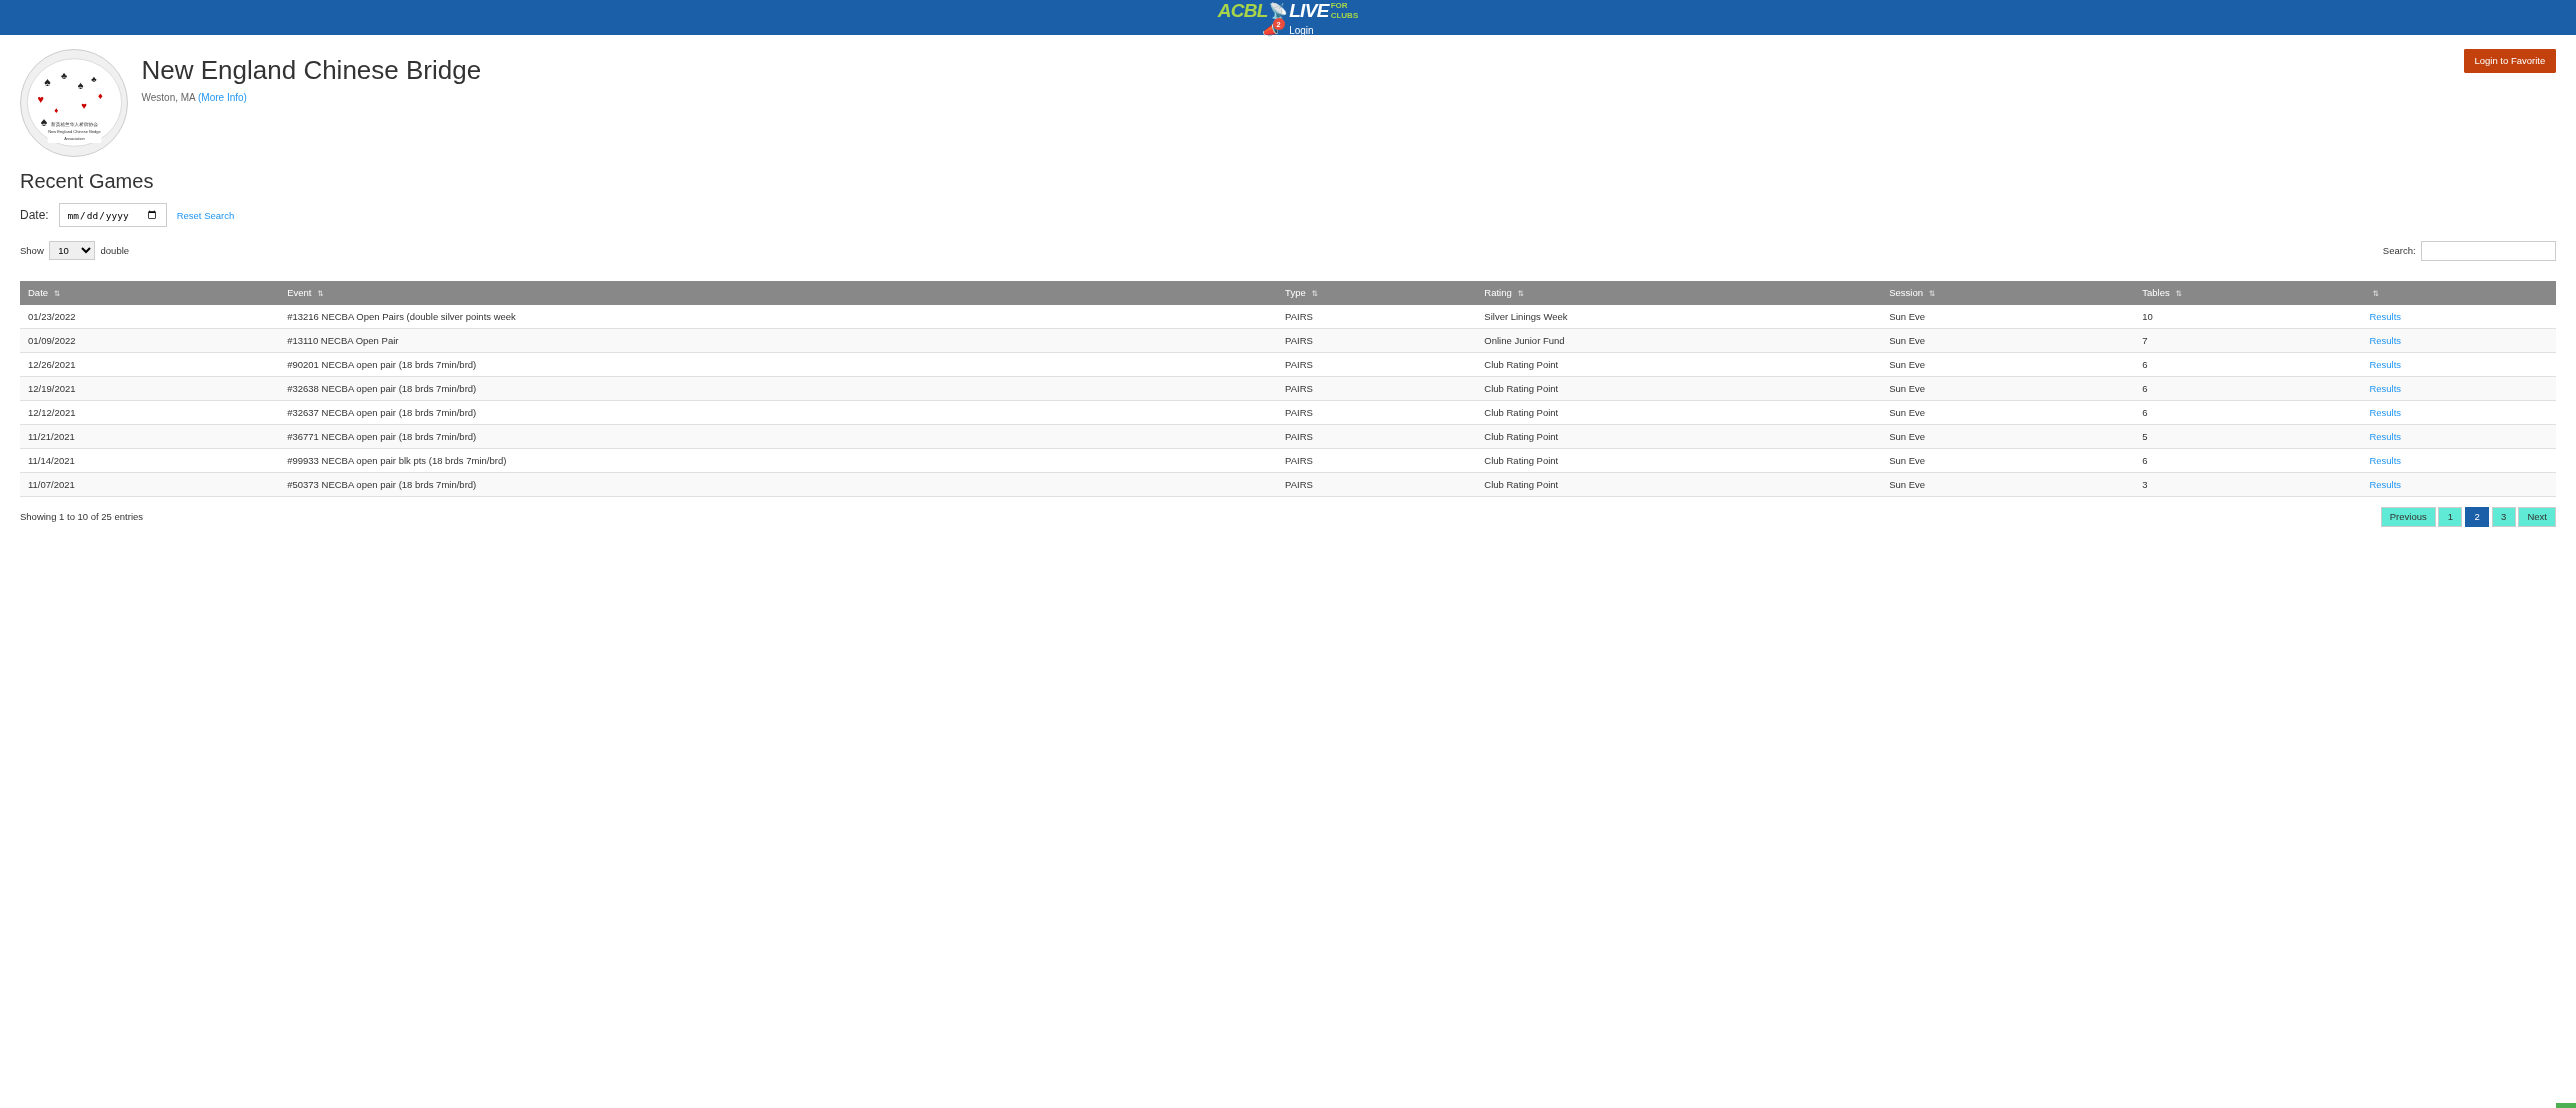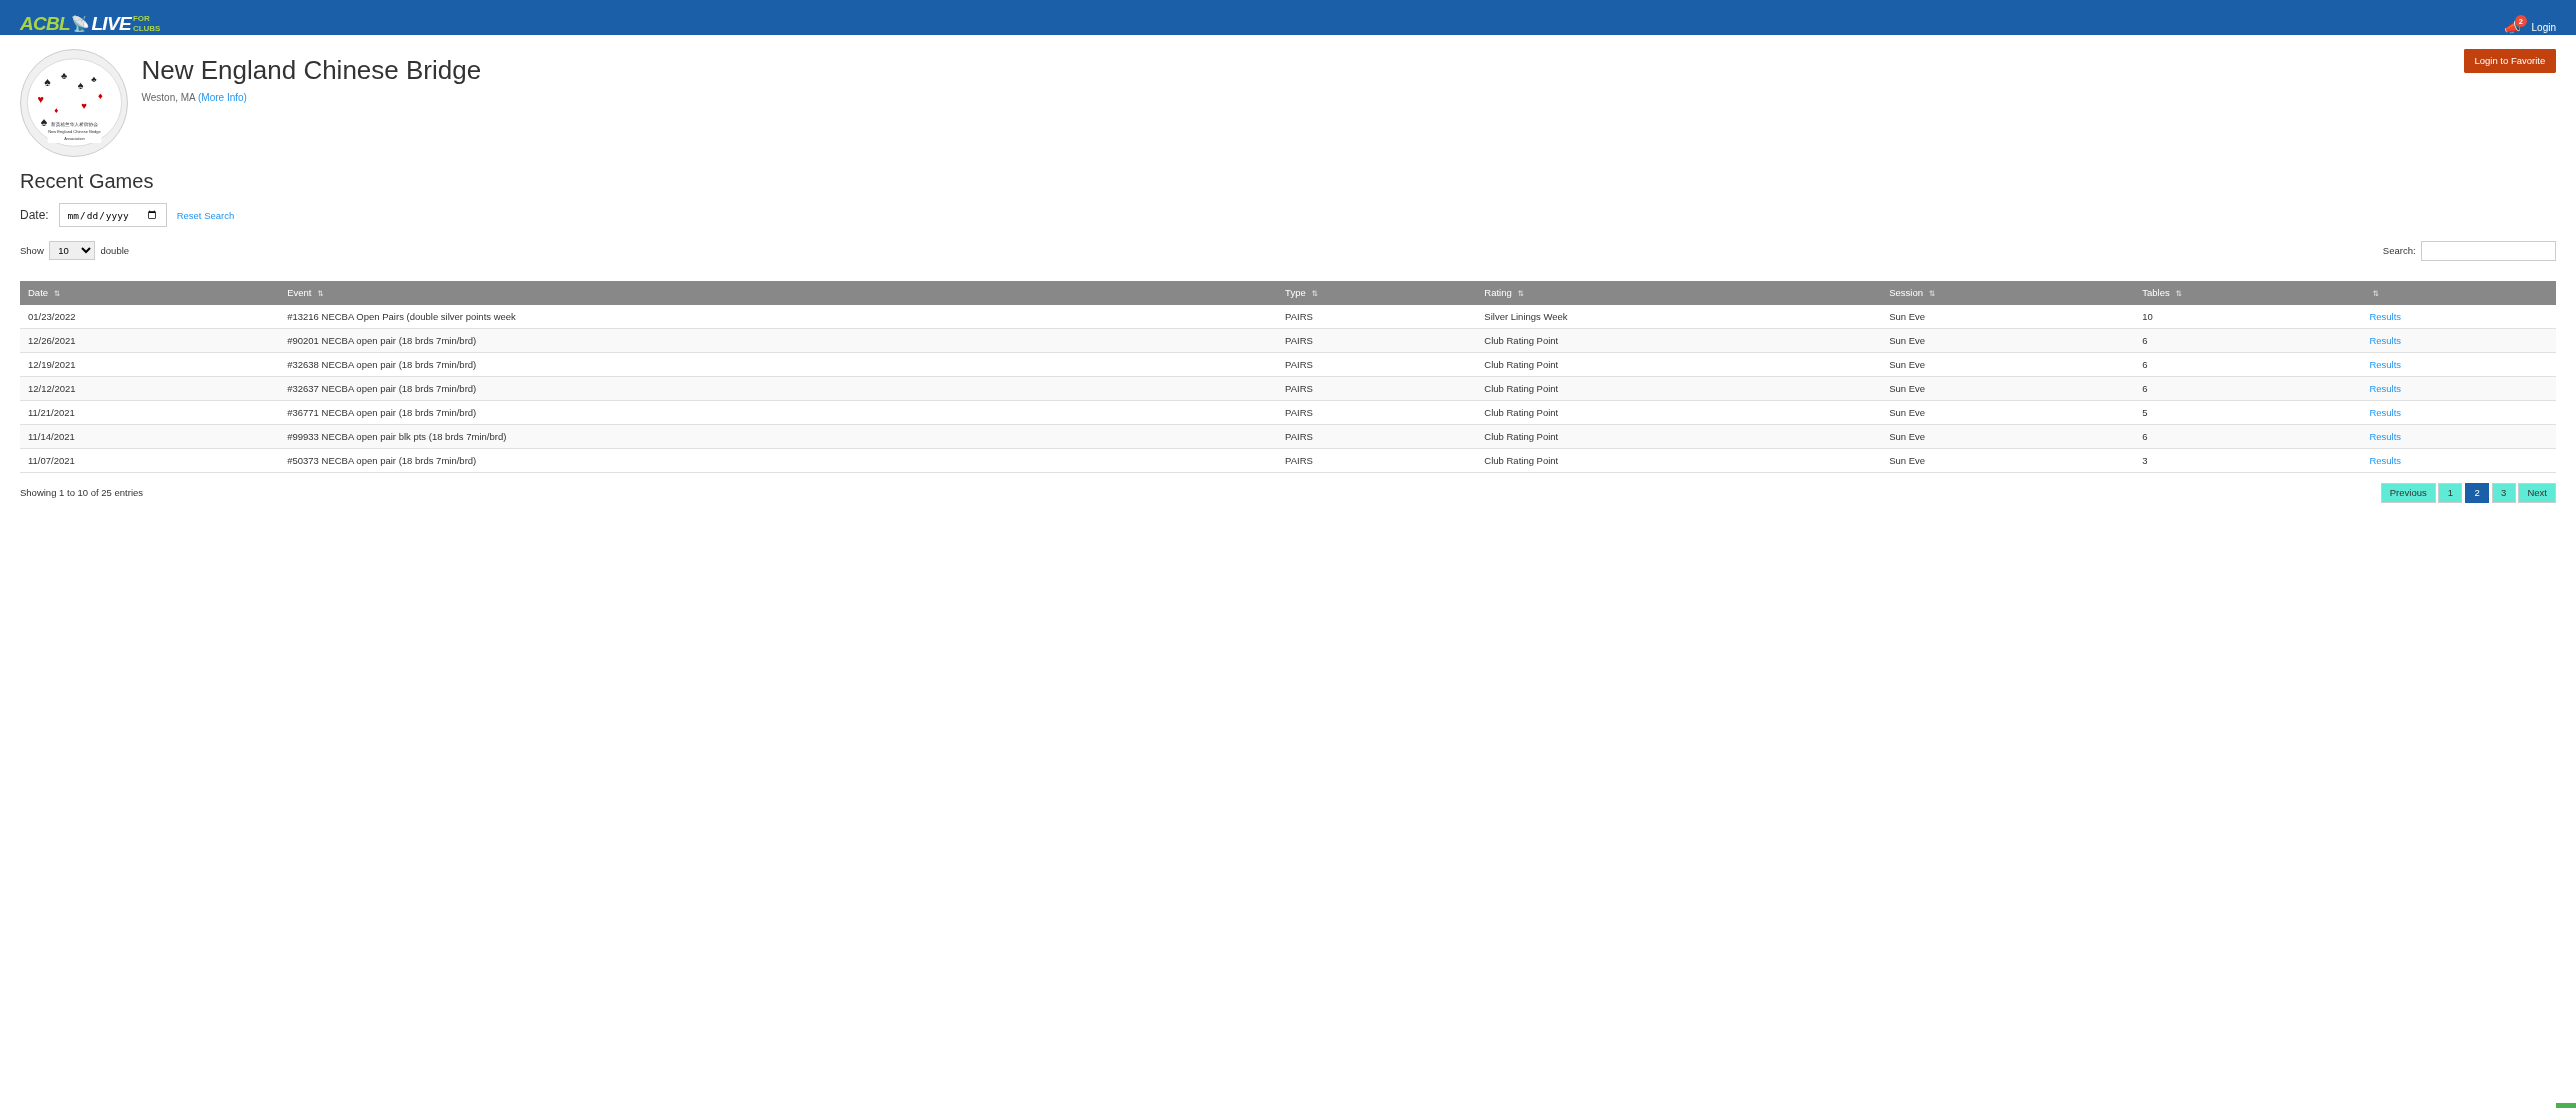--- a/index.html
+++ b/index.html
@@ -3,23 +3,24 @@
   <meta charset="utf-8">
   <style>
     * { box-sizing: border-box; margin: 0; padding: 0; }
     body { font-family: Arial, sans-serif; font-size: 9.5px; background: #fff; color: #333; }
 
     
     #header {
       background: #1a5fa8;
       height: 35px;
       display: flex;
-      align-items: flex-end;
+      align-items: center;
       justify-content: space-between;
       padding: 0 20px;
+      flex-direction: column;
     }
     #logo-area {
       display: flex;
       align-items: center;
       gap: 0;
     }
     .logo-acbl {
       color: #a8d44a;
       font-size: 19px;
       font-weight: 900;
@@ -399,20 +400,29 @@
       <tr>
       <td>01/23/2022</td>
       <td>#13216 NECBA Open Pairs (double silver points week</td>
       <td>PAIRS</td>
       <td>Silver Linings Week</td>
       <td>Sun Eve</td>
       <td>10</td>
       <td><a class="results-link">Results</a></td>
     </tr>
           <tr>
+      <td>01/09/2022</td>
+      <td>#13110 NECBA Open Pair</td>
+      <td>PAIRS</td>
+      <td>Online Junior Fund</td>
+      <td>Sun Eve</td>
+      <td>7</td>
+      <td><a class="results-link">Results</a></td>
+    </tr>
+          <tr>
       <td>12/26/2021</td>
       <td>#90201 NECBA open pair (18 brds 7min/brd)</td>
       <td>PAIRS</td>
       <td>Club Rating Point</td>
       <td>Sun Eve</td>
       <td>6</td>
       <td><a class="results-link">Results</a></td>
     </tr>
           <tr>
       <td>12/19/2021</td>

